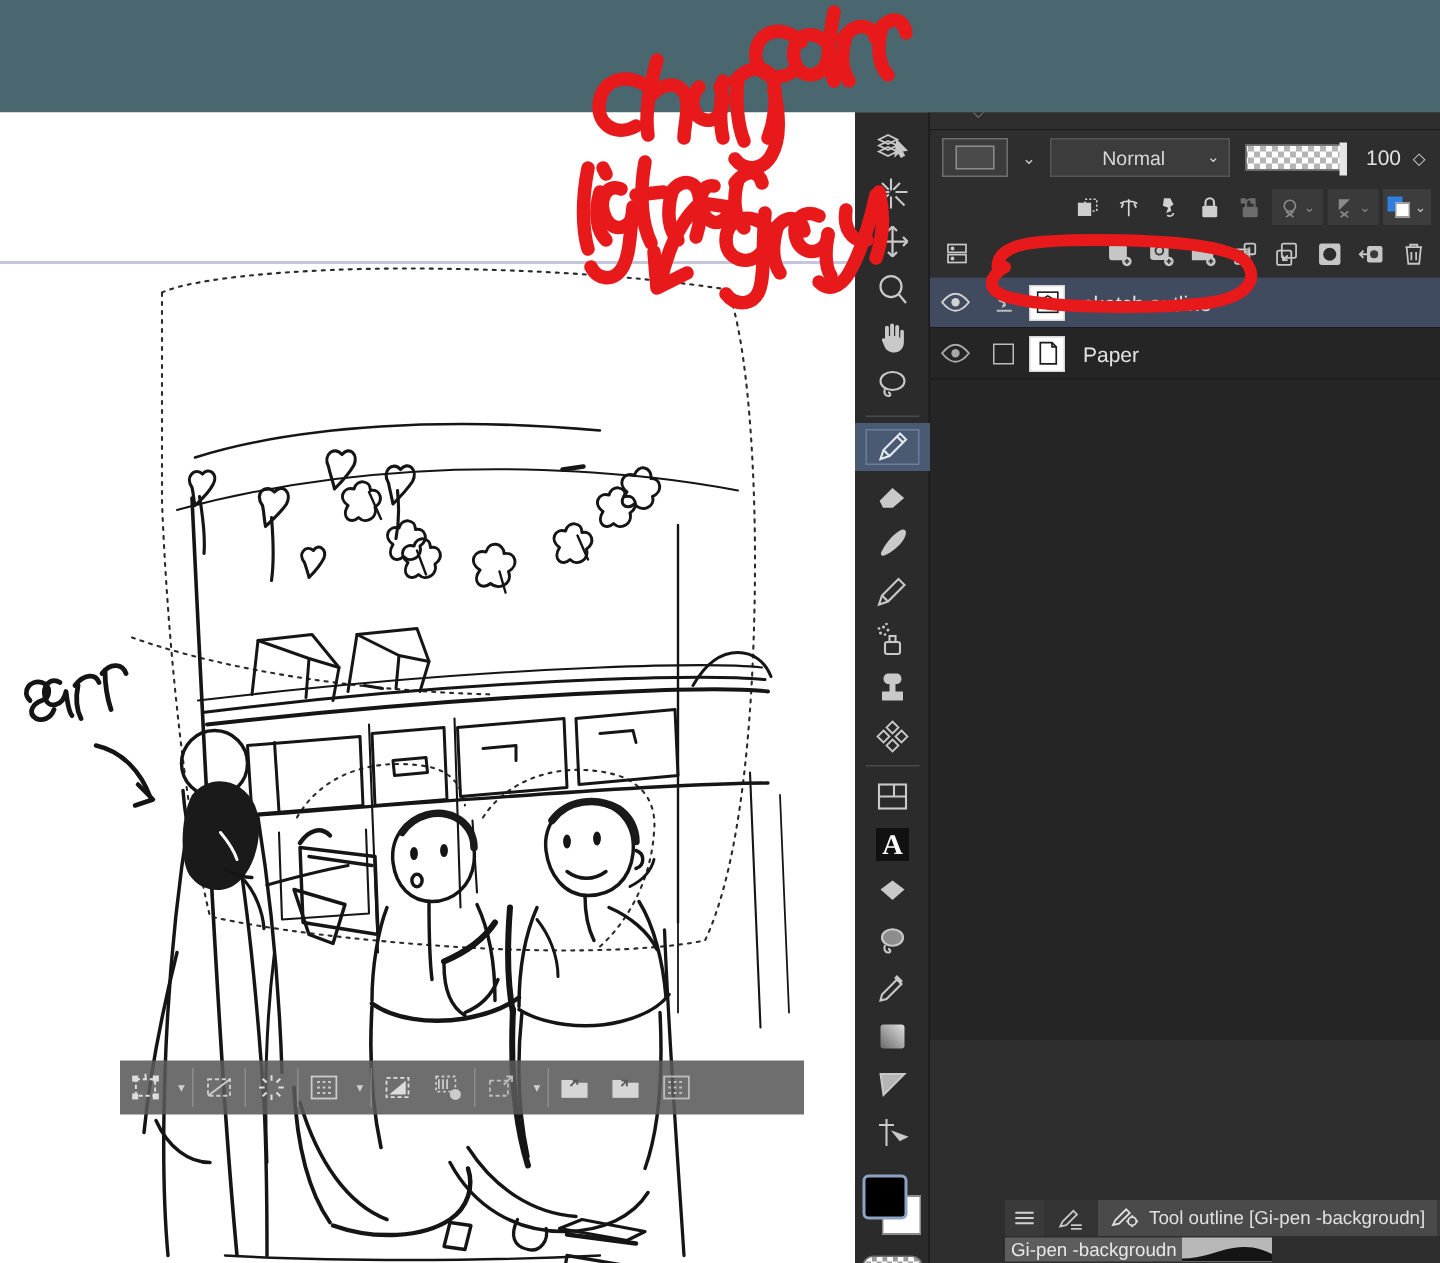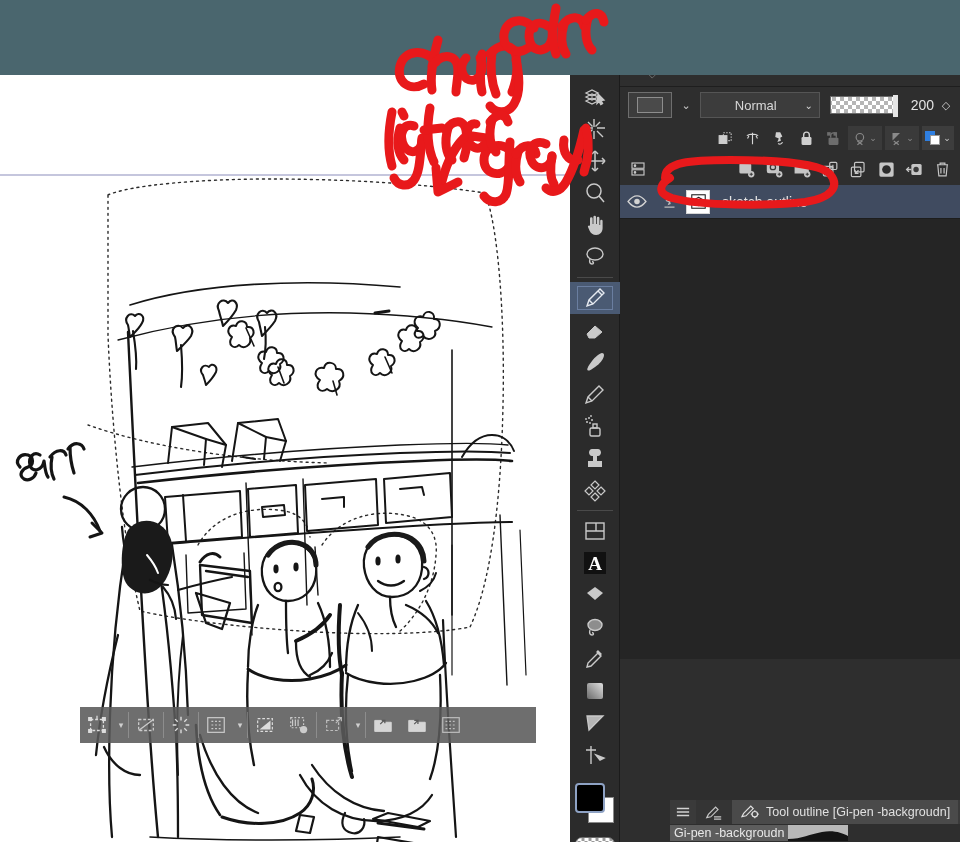--- a/index.html
+++ b/index.html
@@ -580,21 +580,21 @@
             <i></i>
           </div>
         <div class="mini-caret">⌄</div>
         <div class="blend-combo">
           <span class="lbl">Normal</span>
           <span style="font-size:10px">⌄</span>
         </div>
         <div class="opacity-track">
           <div class="opacity-knob"></div>
         </div>
-        <div class="opacity-val">200</div>
+        <div class="opacity-val">100</div>
         <div class="spin">◇</div>
       </div>
 
       <div class="lp-row2">
         <div class="ic">
           <svg width="17" height="17" viewBox="0 0 24 24" fill="none" stroke="#cfcfcf" stroke-width="1.5">
             <rect x="3" y="8" width="11" height="11" fill="#cfcfcf"></rect>
             <rect x="9" y="4" width="11" height="11" stroke-dasharray="2 2"></rect>
           </svg>
         </div>
@@ -731,20 +731,38 @@
           <div class="thumb">
             <svg width="17" height="17" viewBox="0 0 24 24" fill="none" stroke="#1c1c1c" stroke-width="1.5">
               <rect x="2.5" y="2.5" width="19" height="19"></rect>
               <path d="M12 6l5 3v6l-5 3-5-3V9z"></path>
               <path d="M12 12l5-3M12 12l-5-3M12 12v6"></path>
             </svg>
           </div>
           <div class="layer-name">sketch outline</div>
         </div>
 
+        <div class="layer-row">
+          <div class="eye-cell">
+            <svg width="20" height="13" viewBox="0 0 24 16" fill="none" stroke="#a8a8a8" stroke-width="1.6">
+              <path d="M1 8c4-5 8-7 11-7s7 2 11 7c-4 5-8 7-11 7S5 13 1 8z"></path>
+              <circle cx="12" cy="8" r="3.4" fill="#a8a8a8" stroke="none"></circle>
+            </svg>
+          </div>
+          <div class="mask-cell">
+            <div style="width:14px;height:14px;border:1.5px solid #bdbdbd"></div>
+          </div>
+          <div class="thumb">
+            <svg width="17" height="17" viewBox="0 0 24 24" fill="#ffffff" stroke="#1c1c1c" stroke-width="1.6">
+              <path d="M5 2h11l4 4v16H5z" fill="#ffffff"></path>
+              <path d="M16 2v4h4" fill="none"></path>
+            </svg>
+          </div>
+          <div class="layer-name">Paper</div>
+        </div>
 
         <div class="panel-empty" style="height:440px"></div>
       </div>
 
       <div class="statusbar">
         <div class="sb-tabs">
           <div class="sb-burger">
             <svg width="14" height="12" viewBox="0 0 16 12" stroke="#d2d2d2" stroke-width="1.6">
               <path d="M1 2h14M1 6h14M1 10h14"></path>
             </svg>

